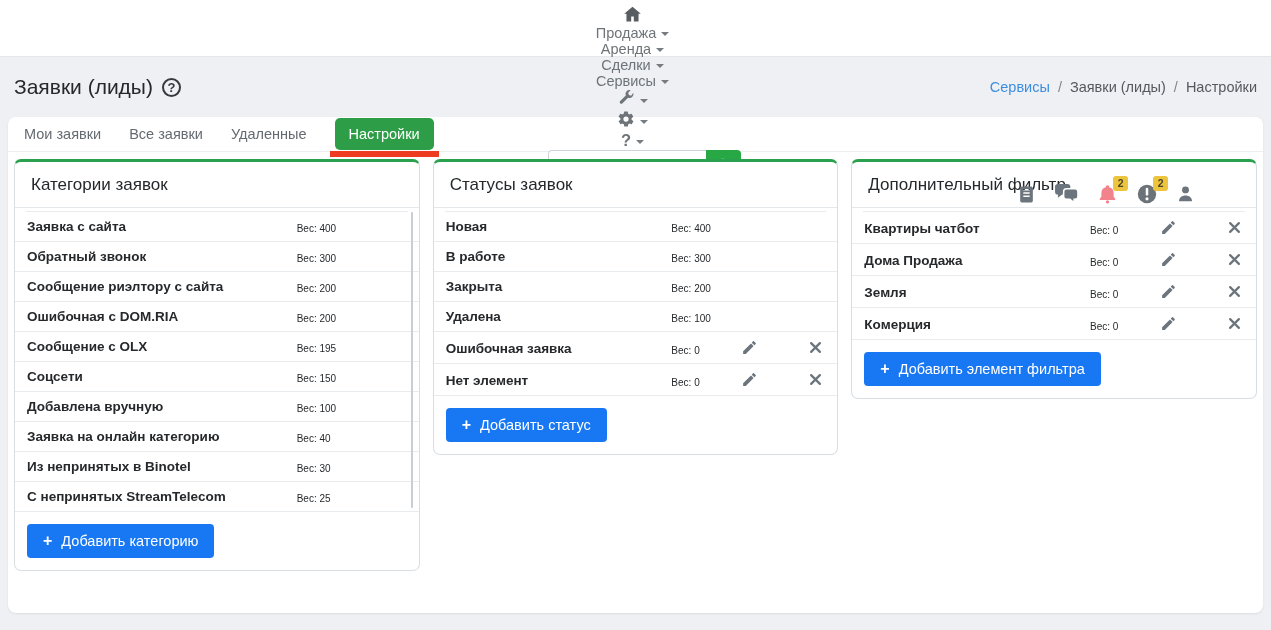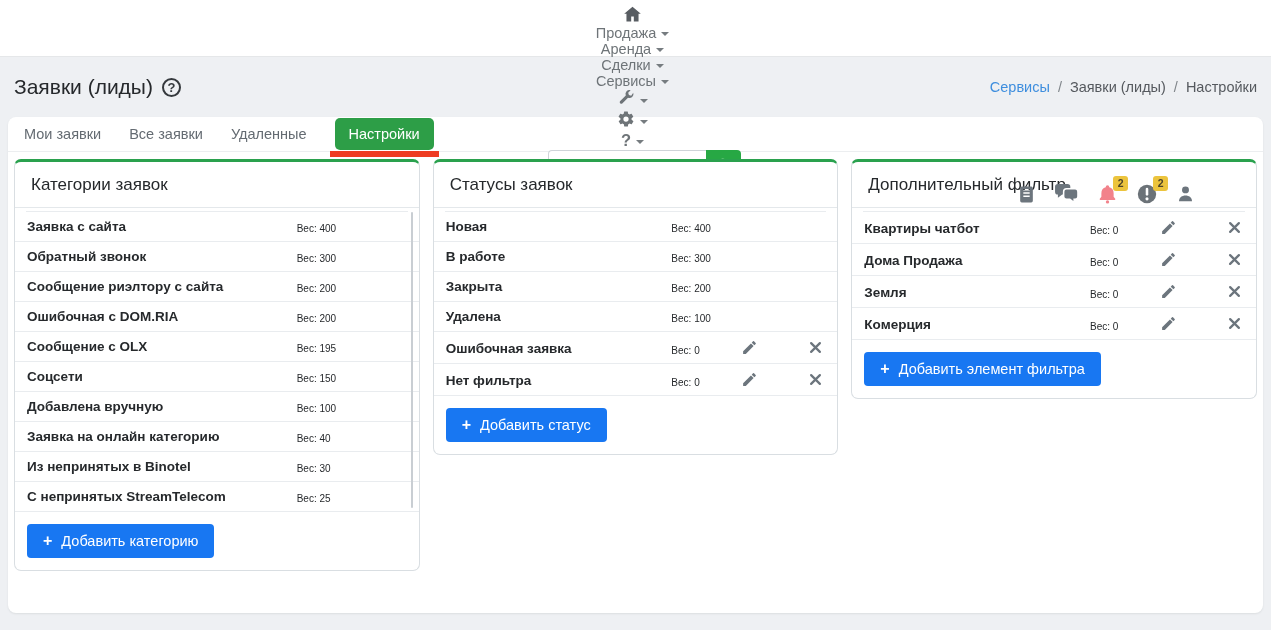--- a/index.html
+++ b/index.html
@@ -353,21 +353,21 @@
               </button>
               <button class="icon-btn">
                 <svg width="15" height="15" viewBox="0 0 24 24" stroke="#6c757d" stroke-width="3.6" stroke-linecap="round" fill="none">
                   <path d="M5 5l14 14M19 5L5 19"></path>
                 </svg>
               </button>
             </span>
           </div>
 
           <div class="row">
-            <span class="row-label">Нет фильтра</span>
+            <span class="row-label">Нет элемент</span>
             <span class="row-value">Вес: 0</span>
             <span class="row-actions">
               <button class="icon-btn">
                 <svg width="17" height="17" viewBox="0 0 24 24" fill="#6c757d">
                   <path d="M3 17.25V21h3.75L17.8 9.94l-3.75-3.75L3 17.25zM20.7 7.04a1 1 0 0 0 0-1.41l-2.34-2.34a1 1 0 0 0-1.41 0l-1.83 1.83 3.75 3.75 1.83-1.83z"></path>
                 </svg>
               </button>
               <button class="icon-btn">
                 <svg width="15" height="15" viewBox="0 0 24 24" stroke="#6c757d" stroke-width="3.6" stroke-linecap="round" fill="none">
                   <path d="M5 5l14 14M19 5L5 19"></path>

